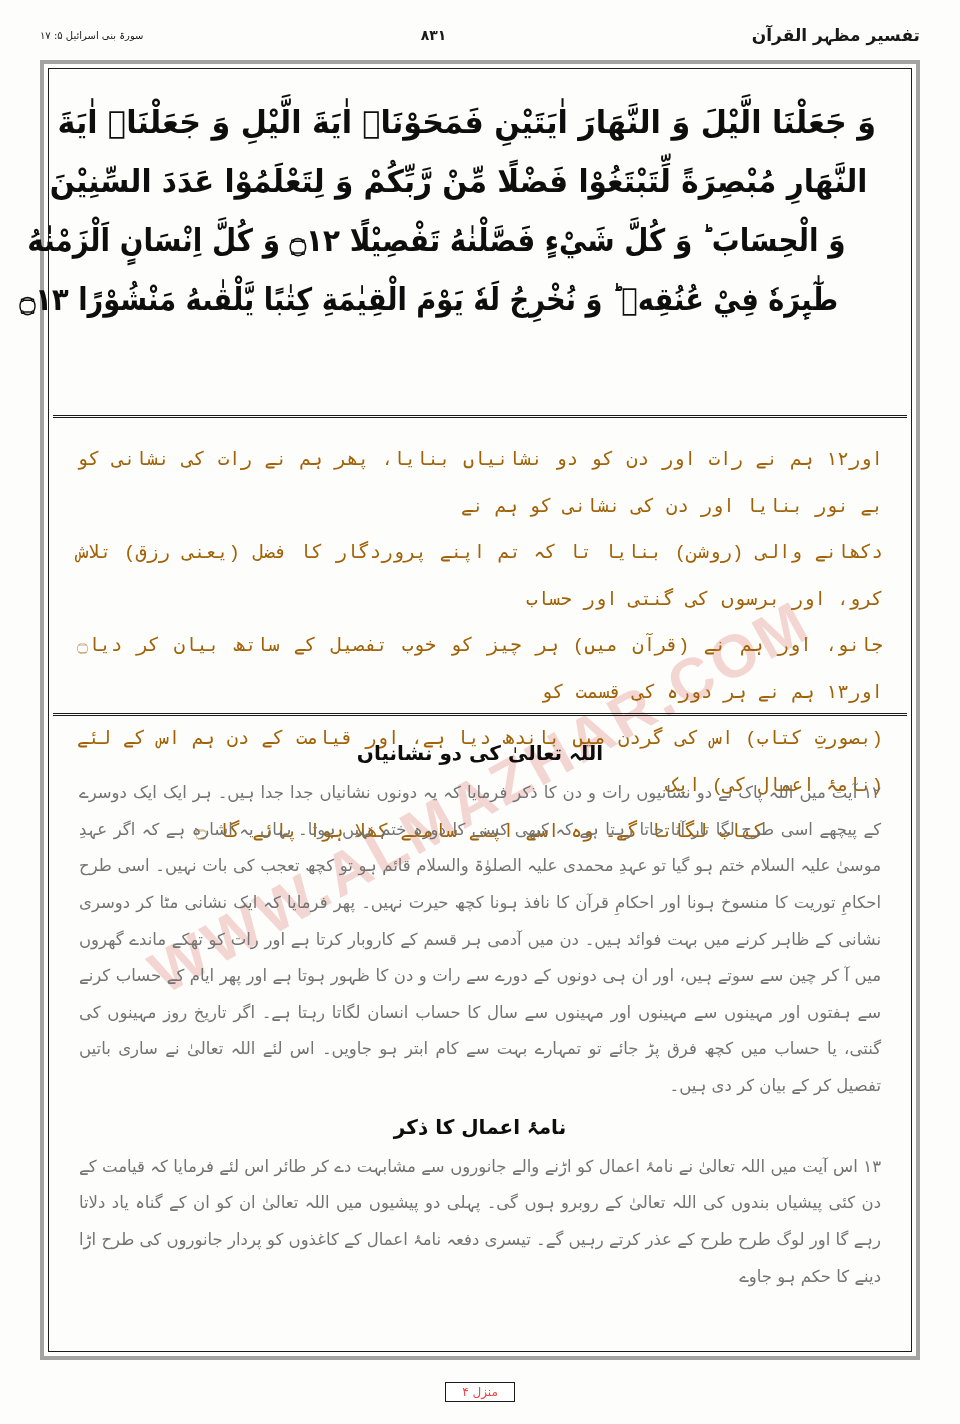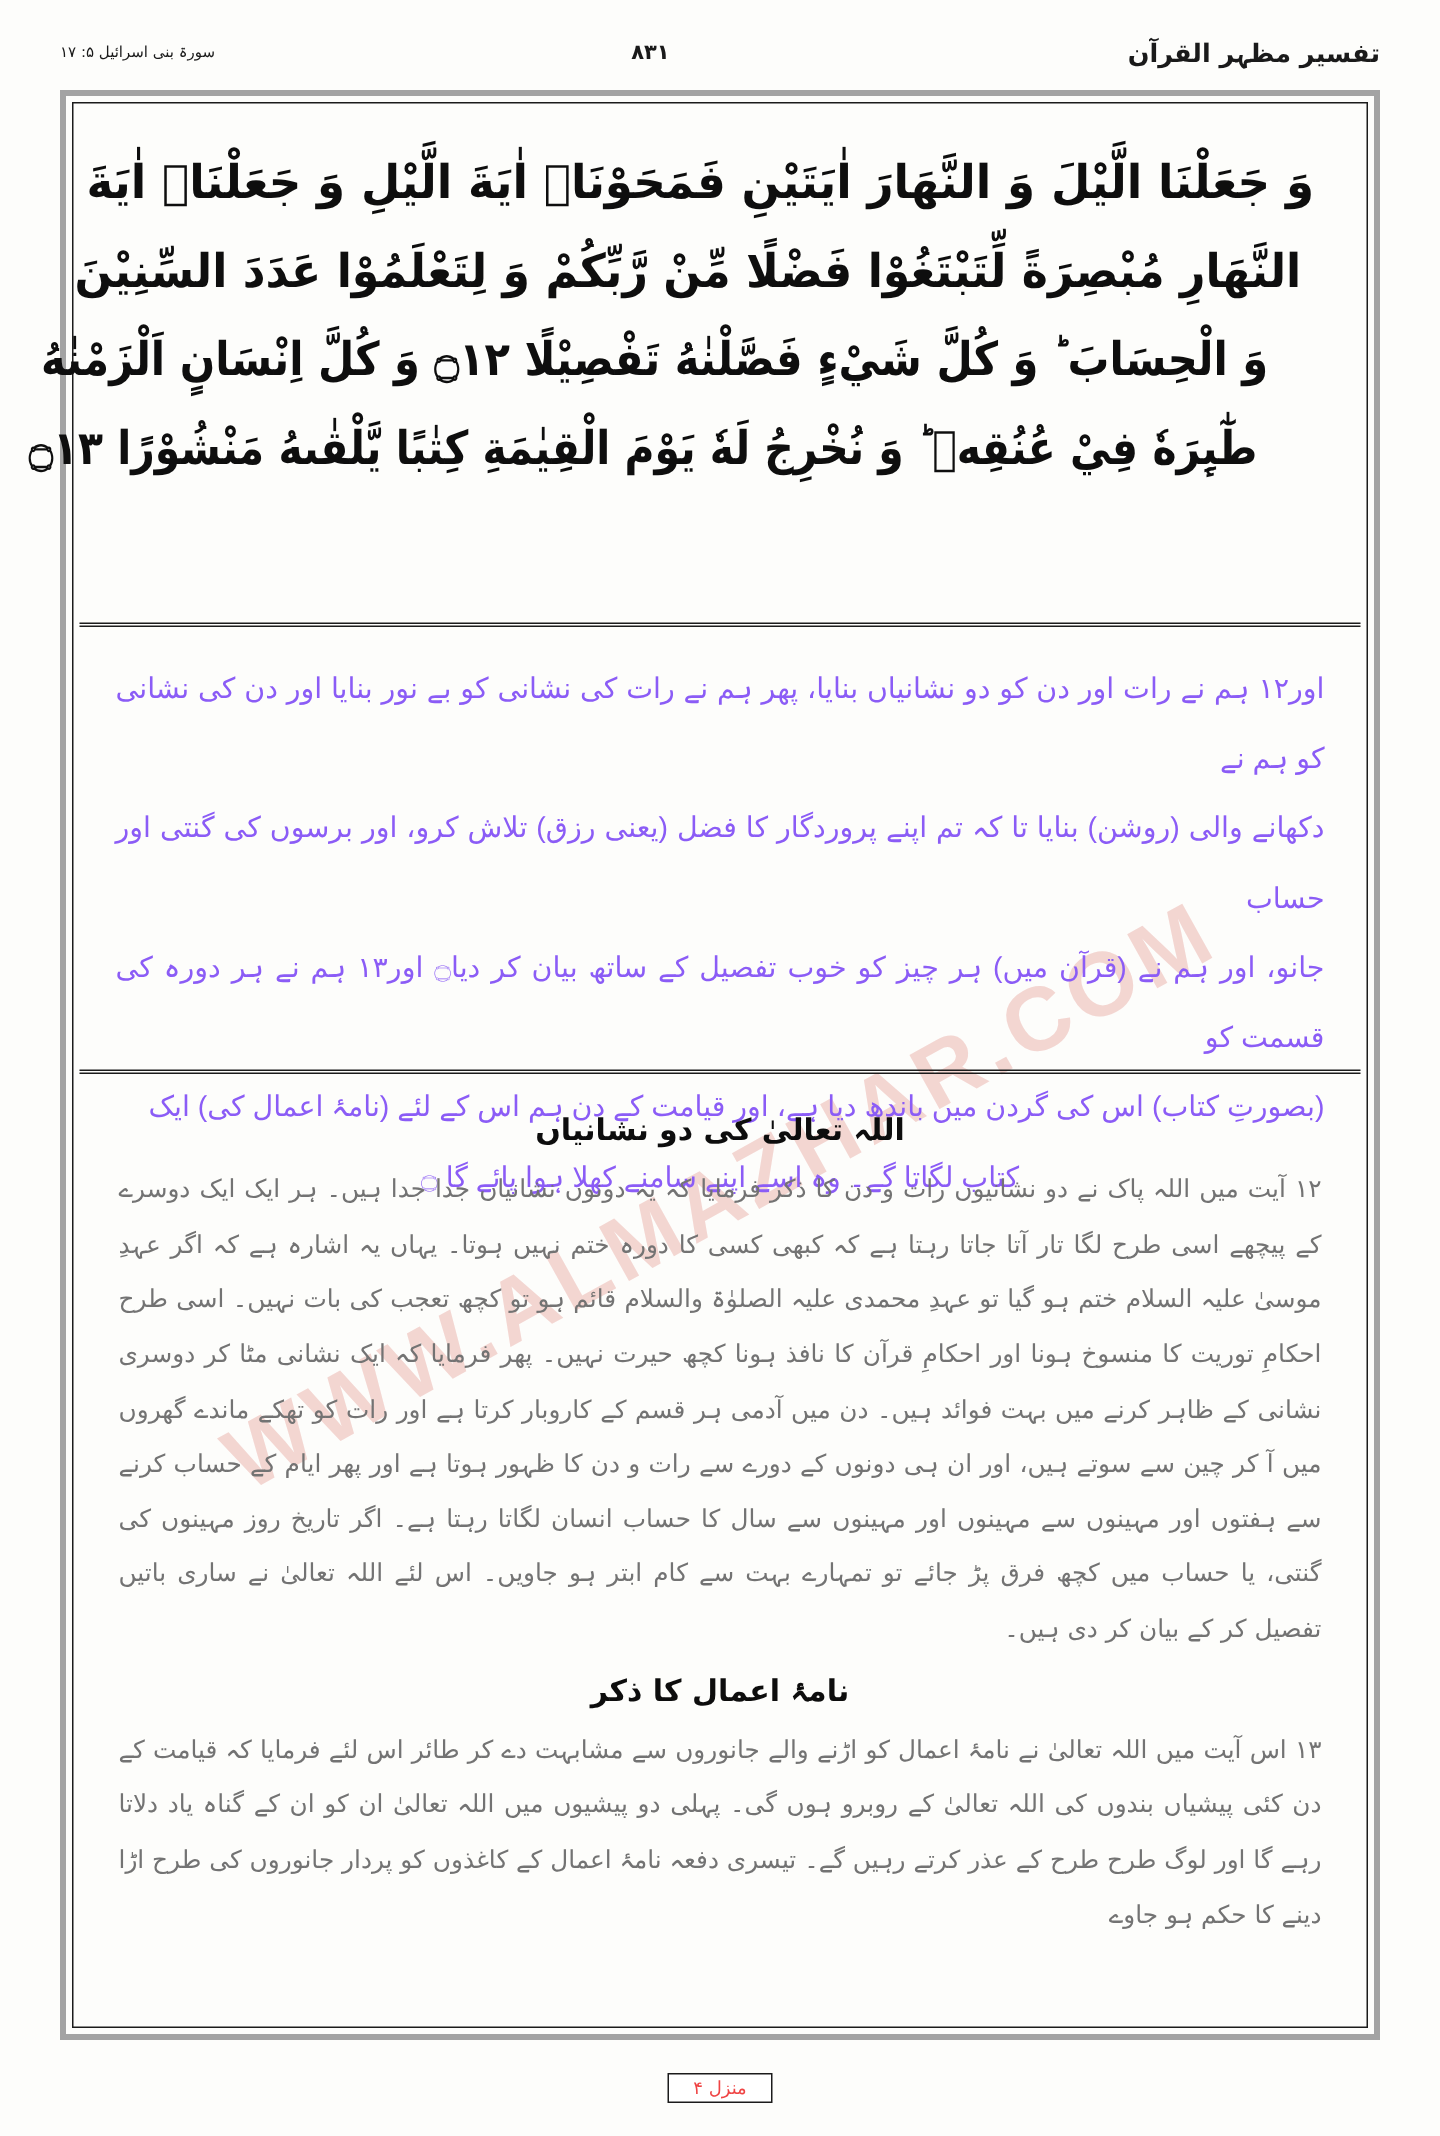--- a/index.html
+++ b/index.html
@@ -121,24 +121,24 @@
     top: 352px;
     left: 14px;
     right: 14px;
     height: 288px;
     direction: rtl;
     padding: 16px 14px;
     box-sizing: border-box;
     text-align: justify;
   }
   .urdu-trans .t-line {
-    font-family: Liberation Sans, sans-serif;
+    font-family: Liberation Mono, monospace;
     font-size: 19px;
     line-height: 2.45;
-    color: #8b5cf6;
+    color: #a16207;
   }
   .urdu-trans .t-line.center { text-align: center; }
 
   
   .commentary {
     position: absolute;
     top: 650px;
     left: 14px;
     right: 14px;
     bottom: 8px;

